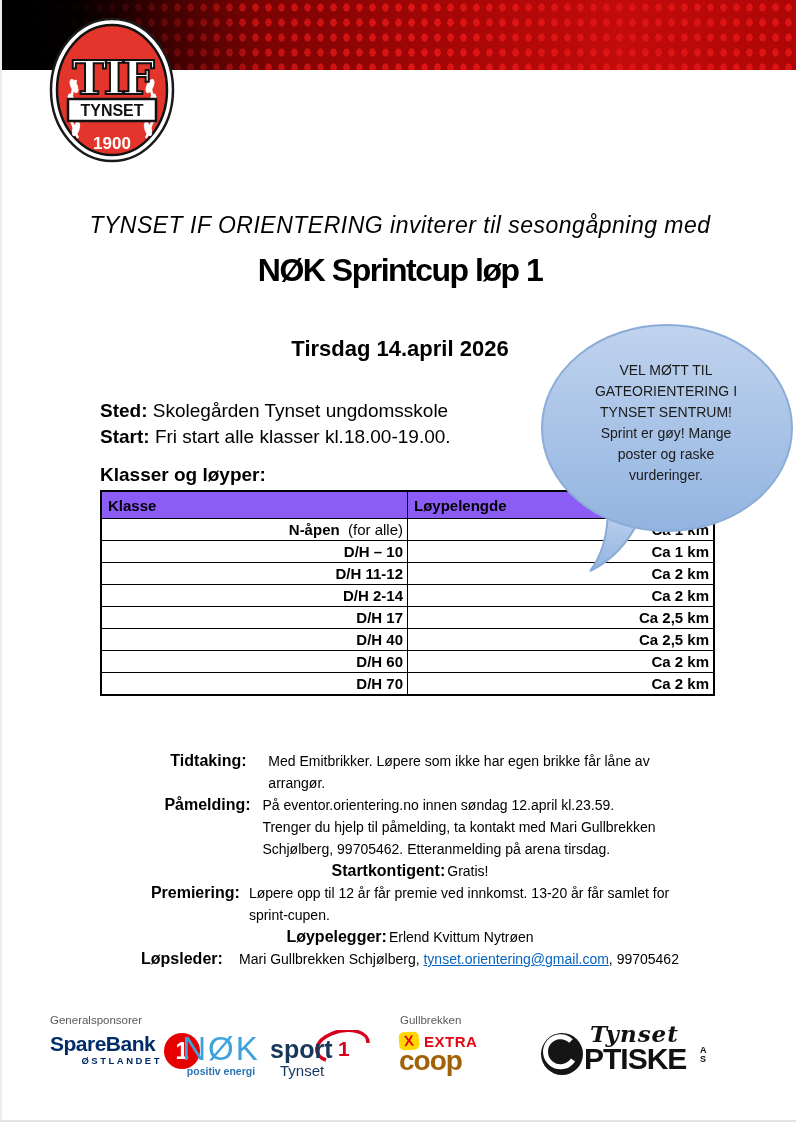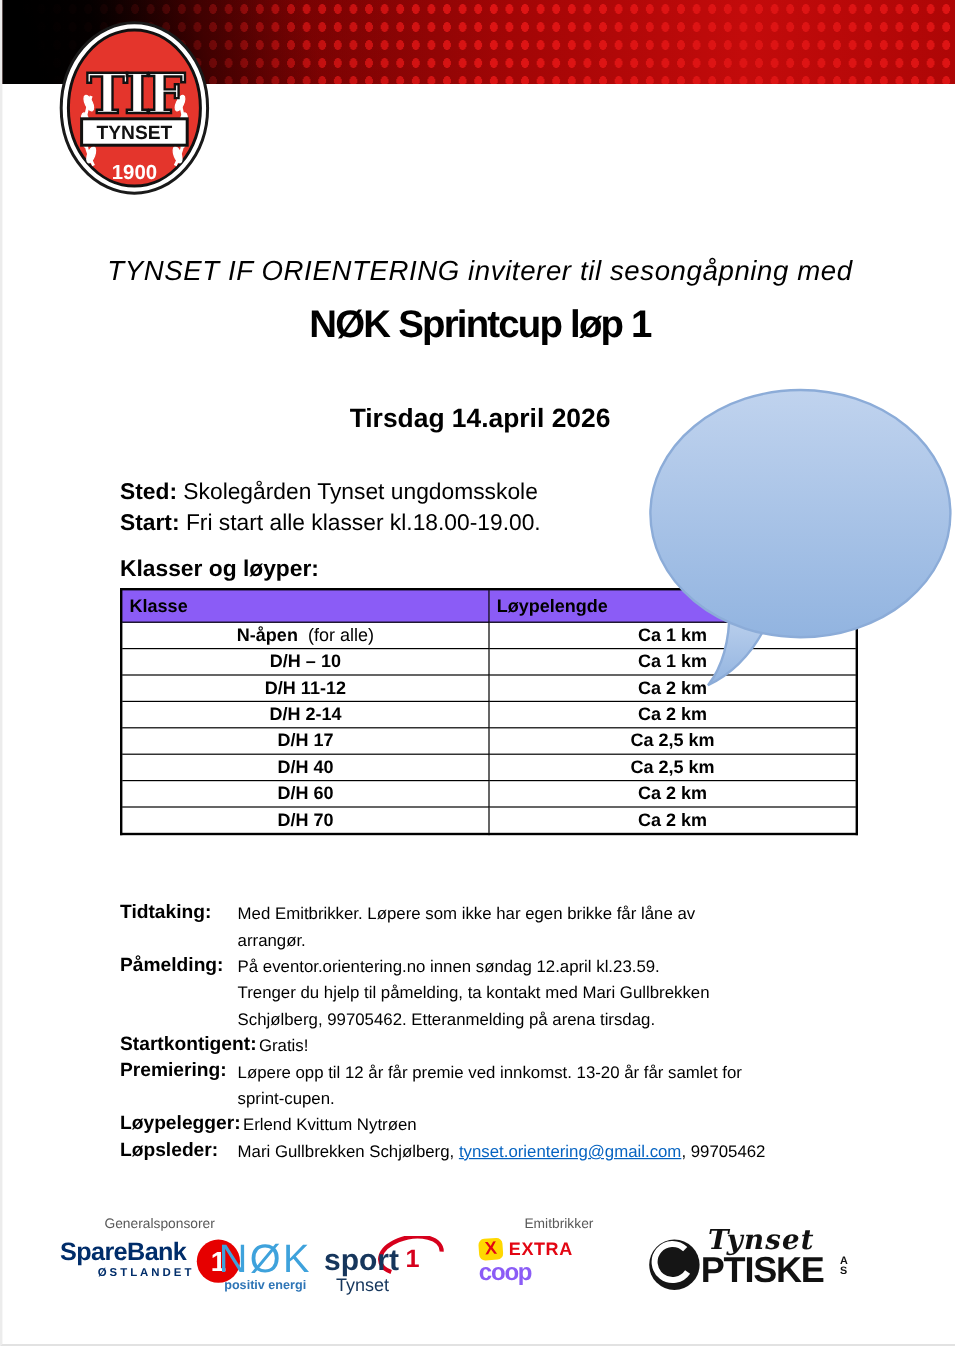--- a/index.html
+++ b/index.html
@@ -30,57 +30,57 @@
   
   .info{position:absolute;left:98px;top:398px;font-size:19px;line-height:26px;}
   .b{font-weight:bold;}
 
   
   .tbl-head{position:absolute;left:98px;top:464px;font-weight:bold;font-size:19px;}
   table.classes{position:absolute;left:98px;top:490px;width:615px;border-collapse:collapse;
                 border:2px solid #000;font-size:15px;}
   table.classes th{background:#8b5cf6;text-align:left;font-weight:bold;
                    border:1px solid #000;padding:3px 6px;height:20px;}
-  table.classes td{border:1px solid #000;text-align:center;height:21px;padding:0 4px;}
+  table.classes td{border:1px solid #000;text-align:right;height:21px;padding:0 4px;}
   table.classes td .n{font-weight:normal;}
   table.classes col.c1{width:50%;} table.classes col.c2{width:50%;}
 
   
   .bubble{position:absolute;left:536px;top:322px;z-index:5;}
   .bubble-text{position:absolute;left:558px;top:360px;width:212px;z-index:6;
                text-align:center;font-size:14px;line-height:21px;color:#1a1a1a;
                white-space:pre-line;}
 
   
   .details{position:absolute;left:98px;top:750px;width:620px;}
-  .detail-row{display:flex;}
+  .detail-row{display:flex;justify-content:center;}
   .detail-label{flex:0 0 auto;min-width:96px;font-weight:bold;font-size:16px;line-height:22px;}
   .detail-value{font-size:14px;line-height:22px;padding-left:2px;}
   .dline{white-space:nowrap;}
   a.email{color:#0563c1;text-decoration:underline;cursor:pointer;}
 
   
   .sponsors{position:absolute;left:0;top:1006px;width:796px;height:100px;}
-  .sp-label{position:absolute;font-size:11.5px;color:#595959;margin-left:37px;}
+  .sp-label{position:absolute;font-size:11.5px;color:#595959;}
   .sb{position:absolute;left:48px;top:26px;width:112px;color:#002d6a;}
   .sb-name{display:block;font-weight:bold;font-size:21px;letter-spacing:-.5px;}
   .sb-sub{display:block;font-weight:bold;font-size:9.5px;letter-spacing:2.5px;text-align:right;margin-top:-1px;}
   .sb-one{position:absolute;left:114px;top:1px;width:36px;height:36px;border-radius:50%;
           background:#e60000;color:#fff;font-weight:bold;font-size:23px;line-height:36px;
           text-align:center;}
   .nok{position:absolute;left:180px;top:24px;width:78px;text-align:center;}
   .nok-name{display:block;font-size:33px;letter-spacing:2px;color:#3ea2dc;}
   .nok-sub{display:block;font-weight:bold;font-size:10.5px;color:#2e75b6;margin-top:-3px;}
   .sport{position:absolute;left:266px;top:24px;}
   .extra{position:absolute;left:397px;top:26px;width:80px;}
   .extra-row{display:flex;align-items:center;gap:5px;}
   .extra-x{width:20px;height:18px;border-radius:5px;background:#ffd800;color:#e30613;
            font-weight:bold;font-size:15px;line-height:18px;text-align:center;transform:rotate(-4deg);}
   .extra-name{color:#e30613;font-weight:bold;font-size:15px;letter-spacing:.5px;}
-  .coop{color:#8b5cf6;font-weight:bold;font-size:20px;letter-spacing:-1px;margin-top:-2px;line-height:26px;}
+  .coop{color:#a16207;font-weight:bold;font-size:28px;letter-spacing:-1px;margin-top:-2px;line-height:26px;}
   .opt{position:absolute;left:538px;top:18px;height:60px;width:180px;color:#111;}
   .opt-circle{position:absolute;left:0;top:8px;}
   .opt-script{position:absolute;left:50px;top:-4px;font-family:"DejaVu Serif",serif;
               font-style:italic;font-weight:bold;font-size:23px;letter-spacing:1px;}
   .opt-name{position:absolute;left:44px;top:18px;font-weight:bold;font-size:30px;letter-spacing:-1px;}
   .opt-as{position:absolute;left:160px;top:22px;font-weight:bold;font-size:9px;line-height:9px;}
 </style>
 </head>
 <body>
 
@@ -116,20 +116,26 @@
   <svg class="bubble" width="258" height="256" viewBox="0 0 258 256">
     <defs>
       <linearGradient id="bubgrad" x1="0" y1="0" x2="0" y2="1">
         <stop offset="0" stop-color="#c0d3ee"></stop>
         <stop offset="1" stop-color="#92b4e0"></stop>
       </linearGradient>
     </defs>
     <path d="M70,185 Q70,226 52,249 Q84,234 102,196 Z" fill="url(#bubgrad)" stroke="#8cacd8" stroke-width="2"></path>
     <ellipse cx="129" cy="106" rx="125" ry="103" fill="url(#bubgrad)" stroke="#8cacd8" stroke-width="2"></ellipse>
   </svg>
+  <div class="bubble-text">VEL MØTT TIL
+GATEORIENTERING I
+TYNSET SENTRUM!
+Sprint er gøy! Mange
+poster og raske
+vurderinger.</div>
 
   <div class="info">
     <div><span class="b">Sted:</span> <span>Skolegården Tynset ungdomsskole</span></div>
     <div><span class="b">Start:</span> <span>Fri start alle klasser kl.18.00-19.00.</span></div>
   </div>
 
   <div class="tbl-head">Klasser og løyper:</div>
   <table class="classes">
     <colgroup>
         <col class="c1">
@@ -215,21 +221,21 @@
       <div class="detail-row">
         <div class="detail-label">Løpsleder:</div>
         <div class="detail-value">
           <div class="dline">Mari Gullbrekken Schjølberg, <a class="email" href="#">tynset.orientering@gmail.com</a>, 99705462</div>
         </div>
       </div>
     </div>
 
   <div class="sponsors">
     <div class="sp-label" style="left:48px;top:8px;">Generalsponsorer</div>
-    <div class="sp-label" style="left:398px;top:8px;">Emitbrikker</div>
+    <div class="sp-label" style="left:398px;top:8px;">Gullbrekken</div>
 
     <div class="sb">
       <span class="sb-name">SpareBank</span>
       <span class="sb-sub">ØSTLANDET</span>
       <span class="sb-one">1</span>
     </div>
 
     <div class="nok">
       <span class="nok-name">NØK</span>
       <span class="nok-sub">positiv energi</span>

